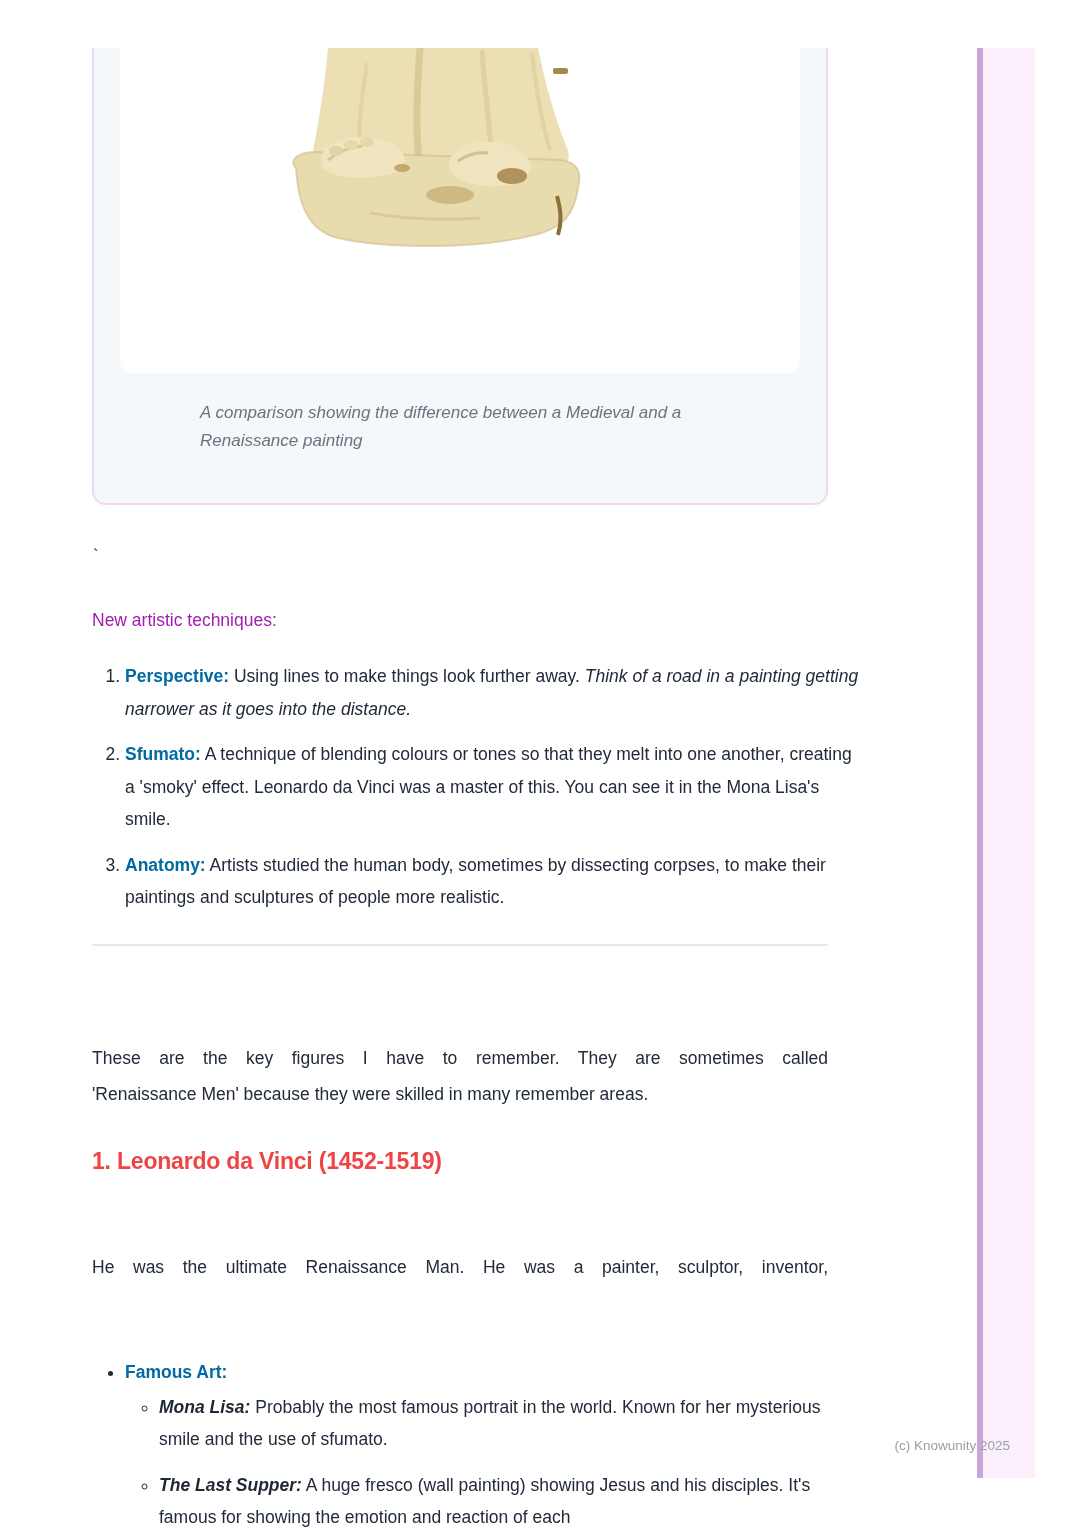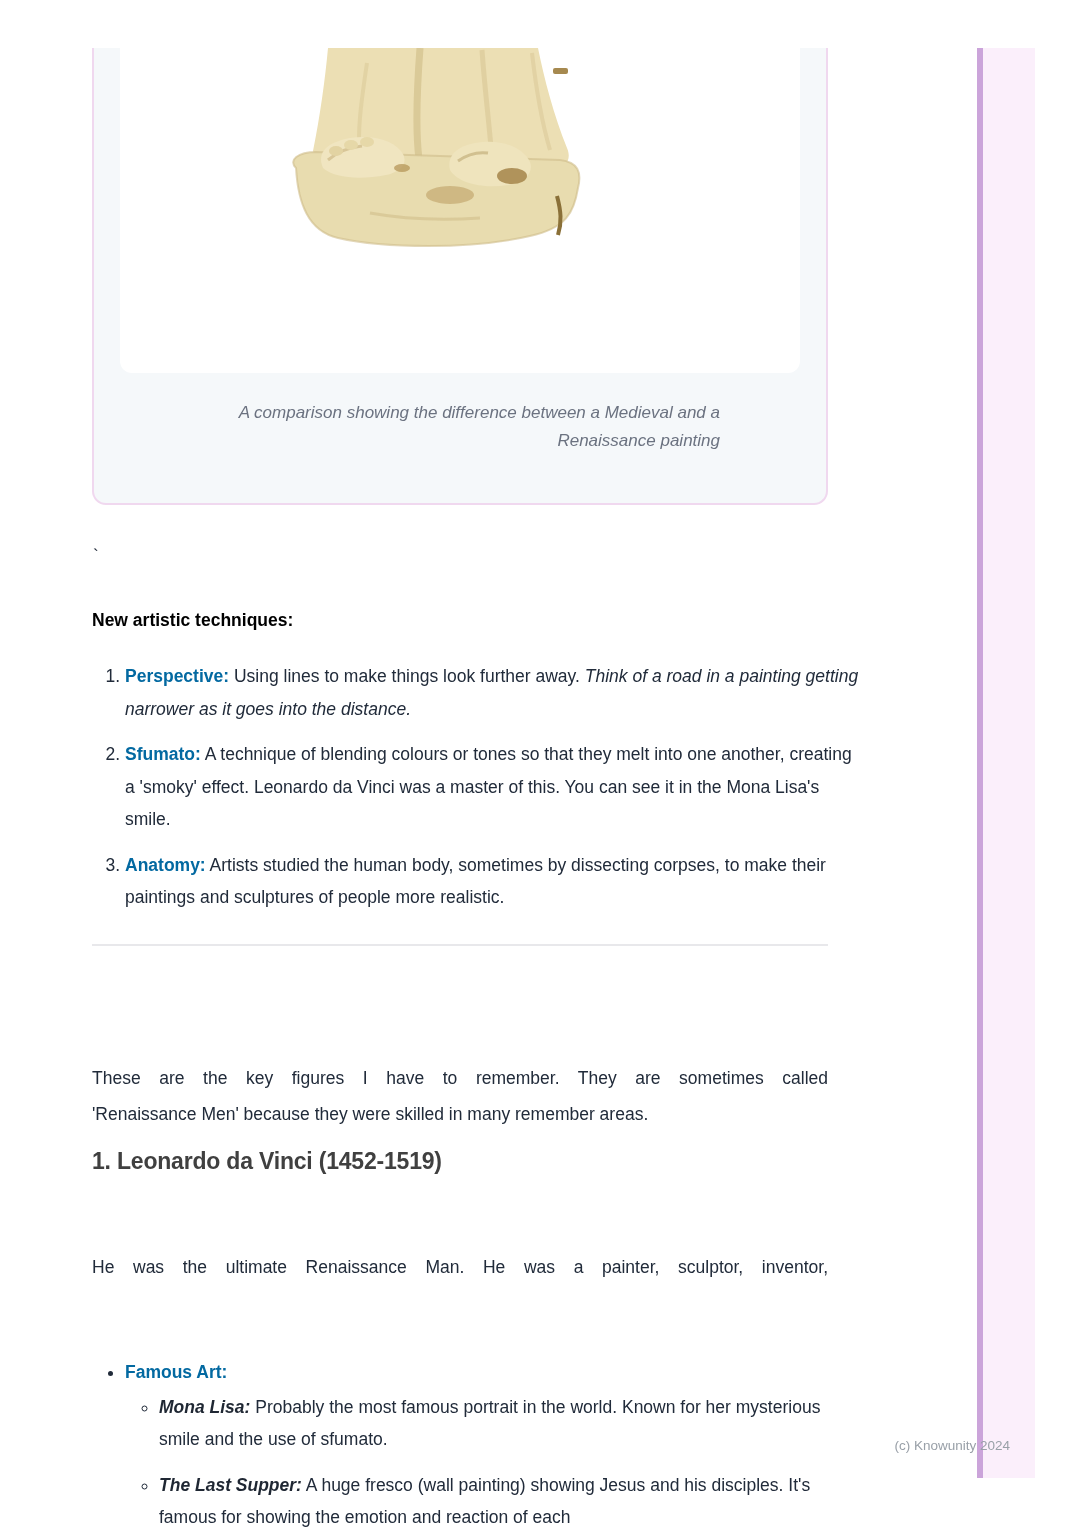--- a/index.html
+++ b/index.html
@@ -12,43 +12,43 @@
     position:absolute;left:92px;top:48px;width:732px;height:455px;
     background:#f5f8fa;border:2px solid #f0d8ef;border-top:none;
     border-radius:0 0 14px 14px;box-sizing:content-box;
   }
   #image-panel{
     position:absolute;left:26px;top:0;width:680px;height:325px;
     background:#ffffff;border-radius:0 0 12px 12px;overflow:hidden;
   }
   #figure-caption{
     position:absolute;left:0;top:351px;width:100%;
-    text-align:right;font-style:italic;color:#6b7280;
+    text-align:left;font-style:italic;color:#6b7280;
     font-size:17px;line-height:28px;
   }
   #figure-caption .cap-inner{max-width:520px;margin:0 auto;}
   
   #stray-tick{position:absolute;left:93px;top:546px;font-size:17px;color:#212b3a;}
   
-  #tech-heading{position:absolute;left:92px;top:610px;font-size:17.5px;font-weight:700;color:#000000;}
+  #tech-heading{position:absolute;left:92px;top:610px;font-size:17.5px;font-weight:400;color:#a21caf;}
   #tech-list{
     position:absolute;left:92px;top:660px;width:736px;margin:0;
     padding:0 0 0 33px;font-size:17.5px;line-height:32.5px;color:#212b3a;
   }
   #tech-list li{margin-bottom:13px;}
   .b{font-weight:700;color:#0369a1;}
   .i{font-style:italic;}
   .bi{font-weight:700;font-style:italic;color:#1f2733;}
   
   #divider{position:absolute;left:92px;top:944px;width:736px;height:2px;background:#e8e8eb;}
   
   #famous-heading{position:absolute;left:92px;top:982px;font-size:28.5px;font-weight:700;color:#d55fe0;letter-spacing:-0.3px;}
   #famous-intro{position:absolute;left:92px;top:1040px;width:736px;font-size:17.5px;line-height:36px;}
-  #famous-intro .just{text-align:justify;text-align-last:justify;margin-top:20px;}
-  #leonardo-heading{position:absolute;left:92px;top:1148px;font-size:23px;font-weight:700;color:#404040;letter-spacing:-0.2px;}
+  #famous-intro .just{text-align:justify;text-align-last:justify;}
+  #leonardo-heading{position:absolute;left:92px;top:1148px;font-size:23px;font-weight:700;color:#ef4444;letter-spacing:-0.2px;}
   #leonardo-intro{position:absolute;left:92px;top:1201px;width:736px;font-size:17.5px;line-height:36px;margin-top:48px;}
   #leonardo-intro .just{text-align:justify;text-align-last:justify;}
   
   #art-list{
     position:absolute;left:92px;top:1356px;width:736px;margin:0;
     padding:0 0 0 33px;font-size:17.5px;line-height:32.5px;list-style:disc;
   }
   #art-list > li{margin-bottom:2px;}
   #art-sublist{margin:2px 0 0 0;padding:0 0 0 34px;list-style:circle;}
   #art-sublist li{margin-bottom:13px;}
@@ -142,15 +142,15 @@
         </li>
         <li>
           <span class="bi">The Last Supper:</span><span> A huge fresco (wall painting) showing Jesus and his disciples. It's famous for showing the emotion and reaction of each</span>
         </li>
       </ul>
     </li>
   </ul>
 
   <div id="right-bar"></div>
 
-  <div id="watermark">(c) Knowunity 2024</div>
+  <div id="watermark">(c) Knowunity 2025</div>
 
 </div>
 
 </body></html>

